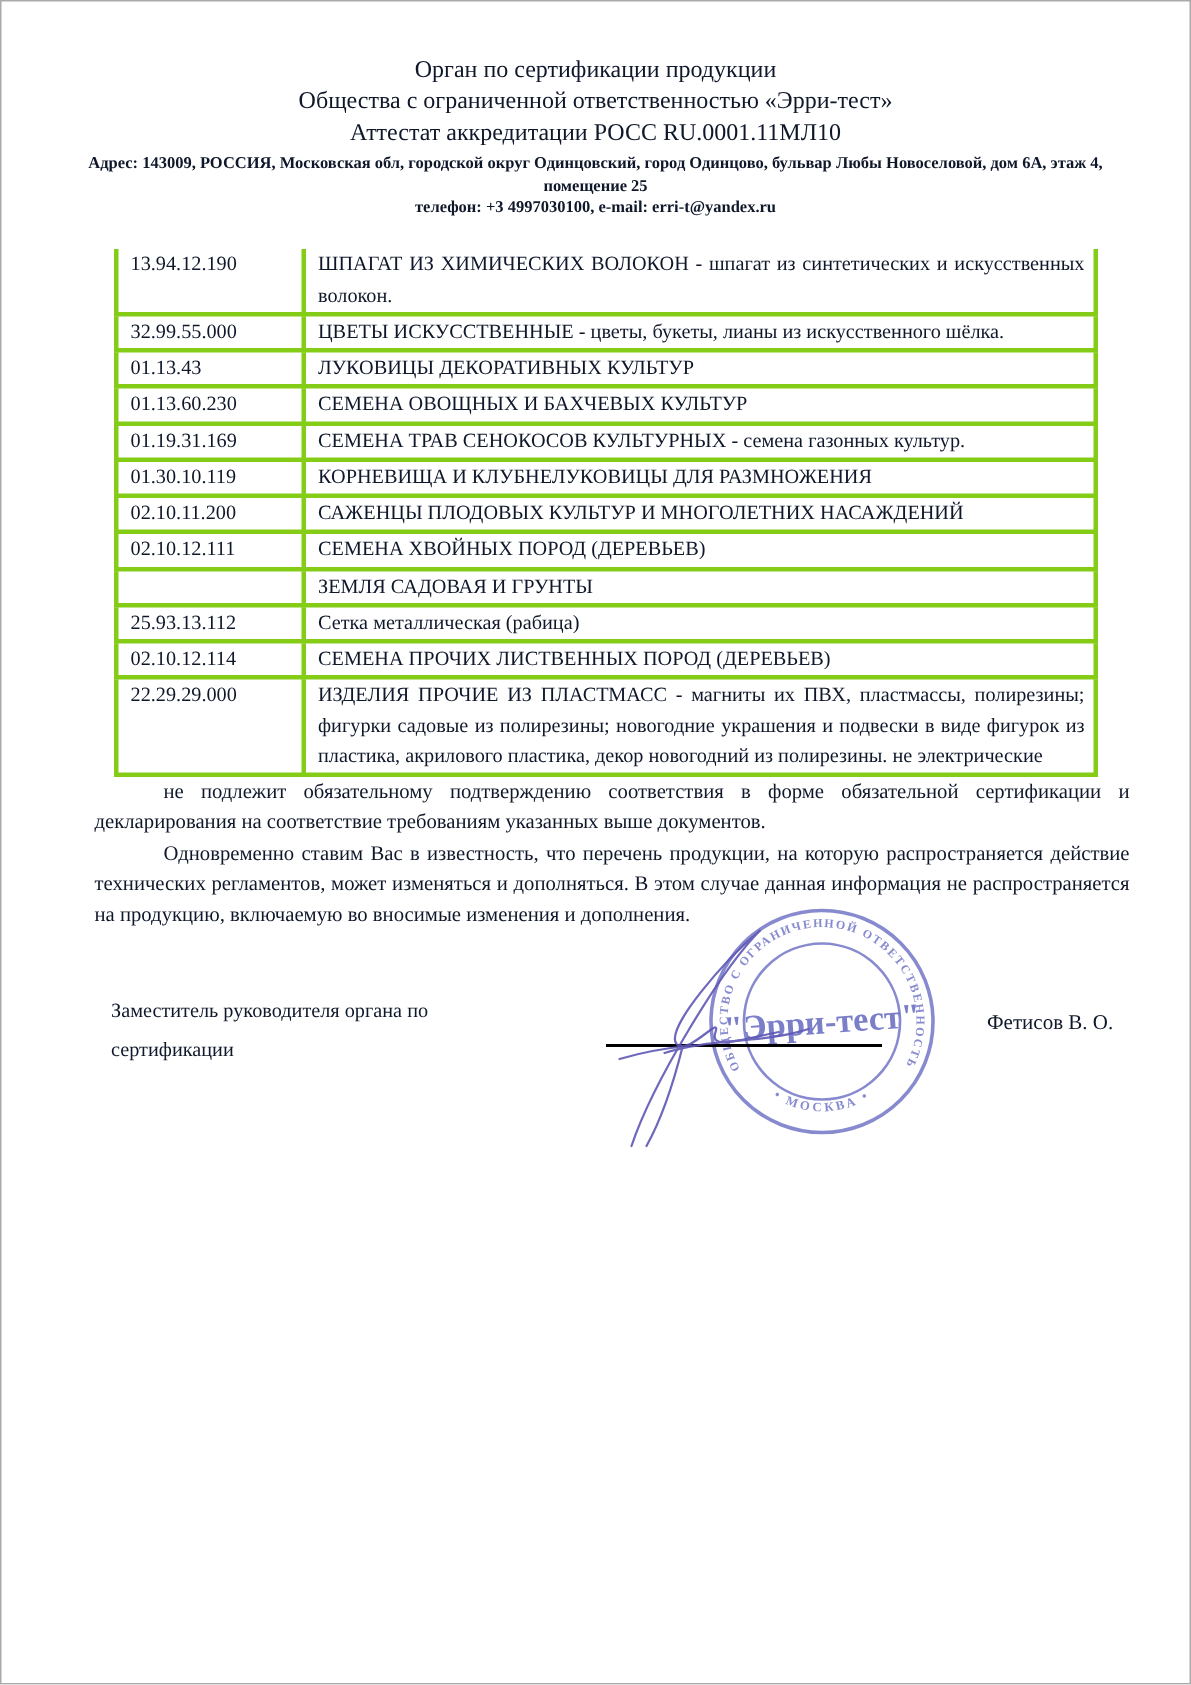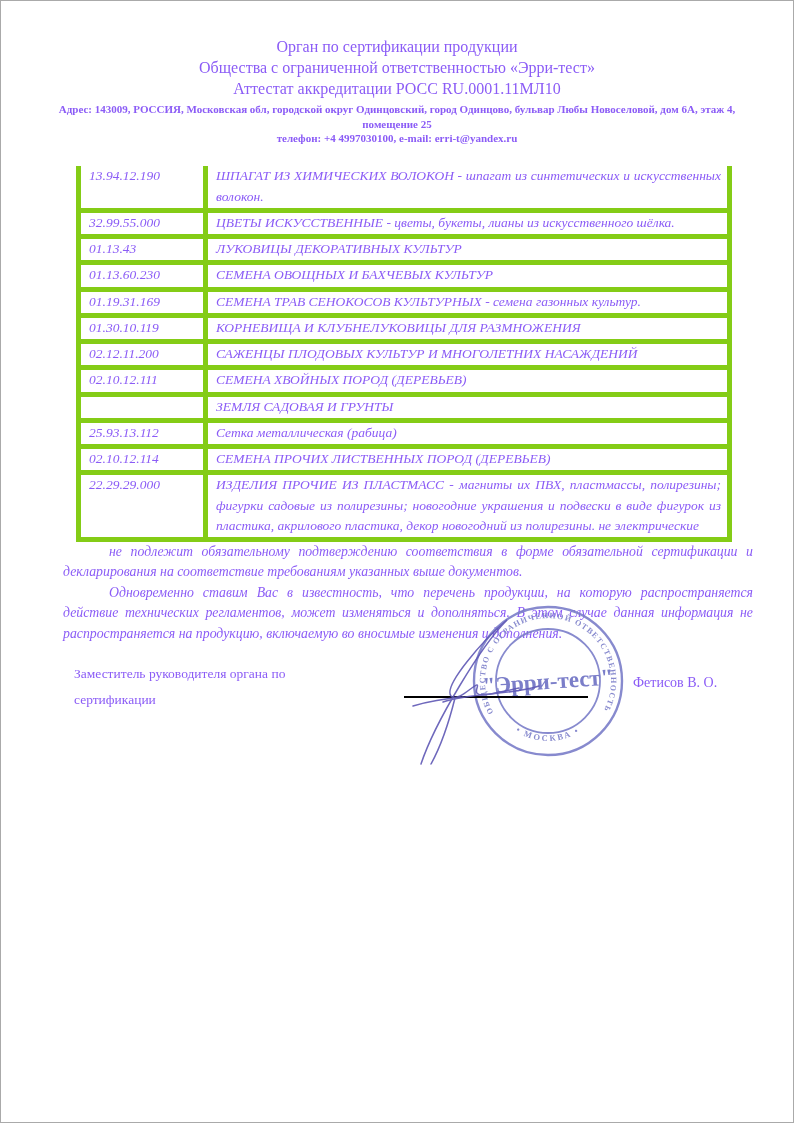--- a/index.html
+++ b/index.html
@@ -4,62 +4,62 @@
 <style>
   html,body { margin:0; padding:0; background:#e8e8e8; }
   .page {
     position:relative;
     width:794px; height:1123px;
     margin:0 auto;
     background:#ffffff;
     border:1px solid #aaaaaa;
     box-sizing:border-box;
     font-family:"Liberation Serif", serif;
-    color:#8b5cf6;
+    color:#0f172a;
     overflow:hidden;
   }
 
   
   .header { text-align:center; padding-top:36px; }
   .h-main { font-size:16px; line-height:1.3; }
   .h-addr { font-size:11px; font-weight:bold; line-height:1.3; margin-top:3px; padding:0 35px; }
   .h-contact { font-size:11px; font-weight:bold; line-height:1.3; }
 
   
-  .content { padding-left:62px; padding-right:40px;font-style:italic; }
+  .content { padding-left:62px; padding-right:40px; }
   table.products {
     border-collapse:collapse;
     table-layout:fixed;
     width:656px;
     margin-left:13px;
     margin-top:21px;
   }
   table.products td {
-    border:5px solid #84cc16;
+    border:3px solid #84cc16;
     font-size:13.5px;
     line-height:1.5;
     padding:0 6px 1px 8px;
     vertical-align:top;
     overflow:hidden;
   }
   table.products tr:first-child td { border-top:none; }
   td.code-cell { width:108px; }
   td.desc-cell { text-align:justify; }
 
   
   .paras { margin-top:0; font-size:13.8px; line-height:1.48; text-align:justify; }
   .paras p { margin:0; text-indent:46px; }
 
   
   .sign-label {
     position:absolute; left:73px; top:660px;
     width:250px; font-size:13.5px; line-height:26px;
   }
   .sign-name {
-    position:absolute; left:632px; top:674px;
+    position:absolute; left:657px; top:674px;
     font-size:14px; white-space:nowrap;
   }
   .sign-line {
     position:absolute; left:403px; top:695px;
     width:184px; height:2px; background:#000; z-index:3;
   }
   .stamp { position:absolute; left:468px; top:601px; width:158px; height:158px; z-index:1; }
   .sig-scribble { position:absolute; left:392px; top:613px; width:175px; height:152px; z-index:4; }
 
   .stamp text { font-family:"Liberation Serif", serif; }
@@ -70,21 +70,21 @@
 </head>
 <body>
 
 <div class="page">
 
   <div class="header">
     <div class="h-main">Орган по сертификации продукции</div>
     <div class="h-main">Общества с ограниченной ответственностью «Эрри-тест»</div>
     <div class="h-main">Аттестат аккредитации РОСС RU.0001.11МЛ10</div>
     <div class="h-addr">Адрес: 143009, РОССИЯ, Московская обл, городской округ Одинцовский, город Одинцово, бульвар Любы Новоселовой, дом 6А, этаж 4, помещение 25</div>
-    <div class="h-contact">телефон: +4 4997030100, e-mail: erri-t@yandex.ru</div>
+    <div class="h-contact">телефон: +3 4997030100, e-mail: erri-t@yandex.ru</div>
   </div>
 
   <div class="content">
     <table class="products">
       <tbody>
         <tr>
           <td class="code-cell">13.94.12.190</td>
           <td class="desc-cell">ШПАГАТ ИЗ ХИМИЧЕСКИХ ВОЛОКОН - шпагат из синтетических и искусственных волокон.</td>
         </tr>
         <tr>
@@ -101,21 +101,21 @@
         </tr>
         <tr>
           <td class="code-cell">01.19.31.169</td>
           <td class="desc-cell">СЕМЕНА ТРАВ СЕНОКОСОВ КУЛЬТУРНЫХ - семена газонных культур.</td>
         </tr>
         <tr>
           <td class="code-cell">01.30.10.119</td>
           <td class="desc-cell">КОРНЕВИЩА И КЛУБНЕЛУКОВИЦЫ ДЛЯ РАЗМНОЖЕНИЯ</td>
         </tr>
         <tr>
-          <td class="code-cell">02.12.11.200</td>
+          <td class="code-cell">02.10.11.200</td>
           <td class="desc-cell">САЖЕНЦЫ ПЛОДОВЫХ КУЛЬТУР И МНОГОЛЕТНИХ НАСАЖДЕНИЙ</td>
         </tr>
         <tr>
           <td class="code-cell">02.10.12.111</td>
           <td class="desc-cell">СЕМЕНА ХВОЙНЫХ ПОРОД (ДЕРЕВЬЕВ)</td>
         </tr>
         <tr>
           <td class="code-cell"></td>
           <td class="desc-cell">ЗЕМЛЯ САДОВАЯ И ГРУНТЫ</td>
         </tr>

